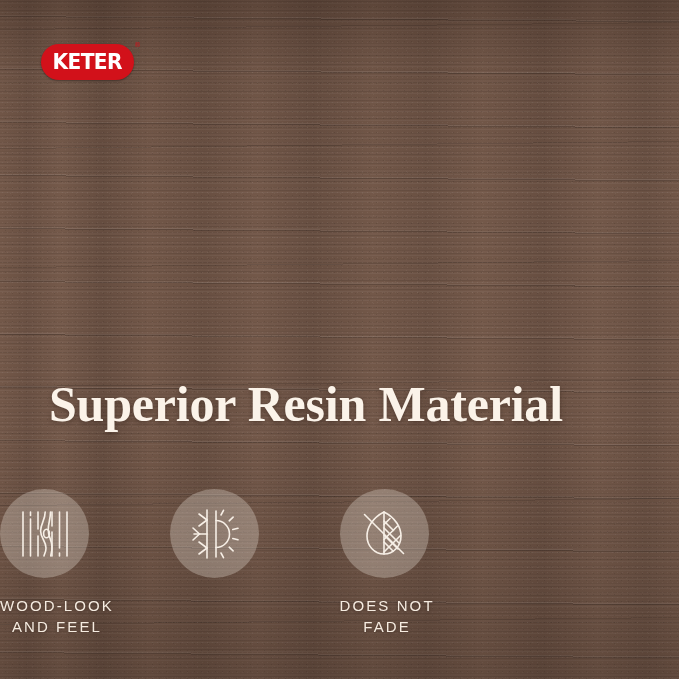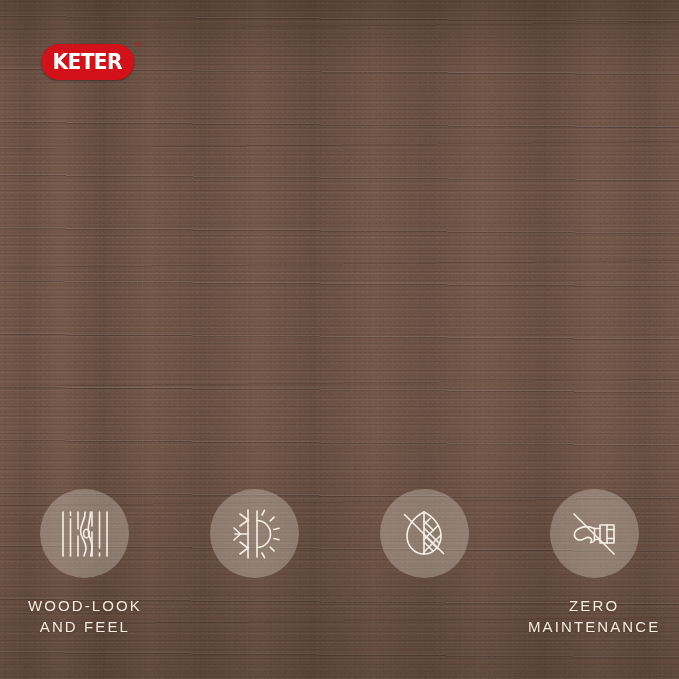--- a/index.html
+++ b/index.html
@@ -162,21 +162,21 @@
     position: absolute;
     left: 0;
     top: 489px;
     width: 679px;
     display: flex;
   }
   .feature {
     width: 169.75px;
     display: flex;
     flex-direction: column;
-    align-items: center;
+    align-items: flex-start;
   }
   .feature .badge {
     width: 89px;
     height: 89px;
     border-radius: 50%;
     background: rgba(240,232,222,0.30);
     display: flex;
     align-items: center;
     justify-content: center;
     position: relative;
@@ -207,20 +207,21 @@
   <div class="tex tex-grain"></div>
   <div class="tex tex-grooves"></div>
   <div class="tex tex-speckle"></div>
   <div class="tex tex-vignette"></div>
 
   <div id="logo" style="background: rgb(210, 17, 26);">
     <span class="wordmark" style="color: rgb(255, 255, 255);">KETER</span>
     <span class="reg">®</span>
   </div>
 
+  <div id="headline" style="color: rgb(251, 243, 233);">Superior Resin Material</div>
 
   <div id="features">
 
     <div class="feature">
       <div class="badge" style="background: rgba(240, 232, 222, 0.3);">
         <svg width="56" height="56" viewBox="0 0 56 56" fill="none" stroke="#f7efe6" stroke-width="1.6" stroke-linecap="round">
           <path d="M6 6 V50"></path>
           <path d="M13.5 13 V50"></path>
           <path d="M13.5 6 V9.5"></path>
           <path d="M21 6 V23"></path>
@@ -276,37 +277,19 @@
           <path d="M28 22 L43 37"></path>
           <path d="M28 29 L42 43"></path>
           <path d="M28 36 L37 45"></path>
           <path d="M34 12.5 L28 18.5"></path>
           <path d="M41.5 20 L28 33.5"></path>
           <path d="M44.5 29.5 L28 46"></path>
 
           <path d="M8.5 8.5 L47.5 47.5"></path>
         </svg>
       </div>
+      <div class="caption">DOES NOT
+FADE</div>
     </div>
 
-    <div class="feature">
-      <div class="badge" style="background: rgba(240, 232, 222, 0.3);">
-        <svg width="56" height="56" viewBox="0 0 56 56" fill="none" stroke="#f7efe6" stroke-width="1.6" stroke-linecap="round" stroke-linejoin="round">
-
-          <path d="M34 19 H48 V37 H34 Z"></path>
-          <path d="M41 19 V37"></path>
-          <path d="M41 23.5 H48"></path>
-          <path d="M41 32.5 H48"></path>
-
-          <path d="M34 22.5 H28.5 V33.5 H34"></path>
-
-          <path d="M28.5 22.5 C24 20.5, 18 20, 13 22.5 C8.5 24.8, 7 29, 9.5 32 C12 35, 16 34, 18.5 32.6 C21 31.2, 23 31, 24.5 32.2 C26 33.4, 26 35, 24.5 36.5"></path>
-          <path d="M24.5 36.5 C26.5 36.5, 28.5 35.2, 28.5 33.5"></path>
-
-          <path d="M8 8 L48 48"></path>
-        </svg>
-      </div>
-      <div class="caption">ZERO
-MAINTENANCE</div>
-    </div>
 
   </div>
 </div>
 
 </body></html>

